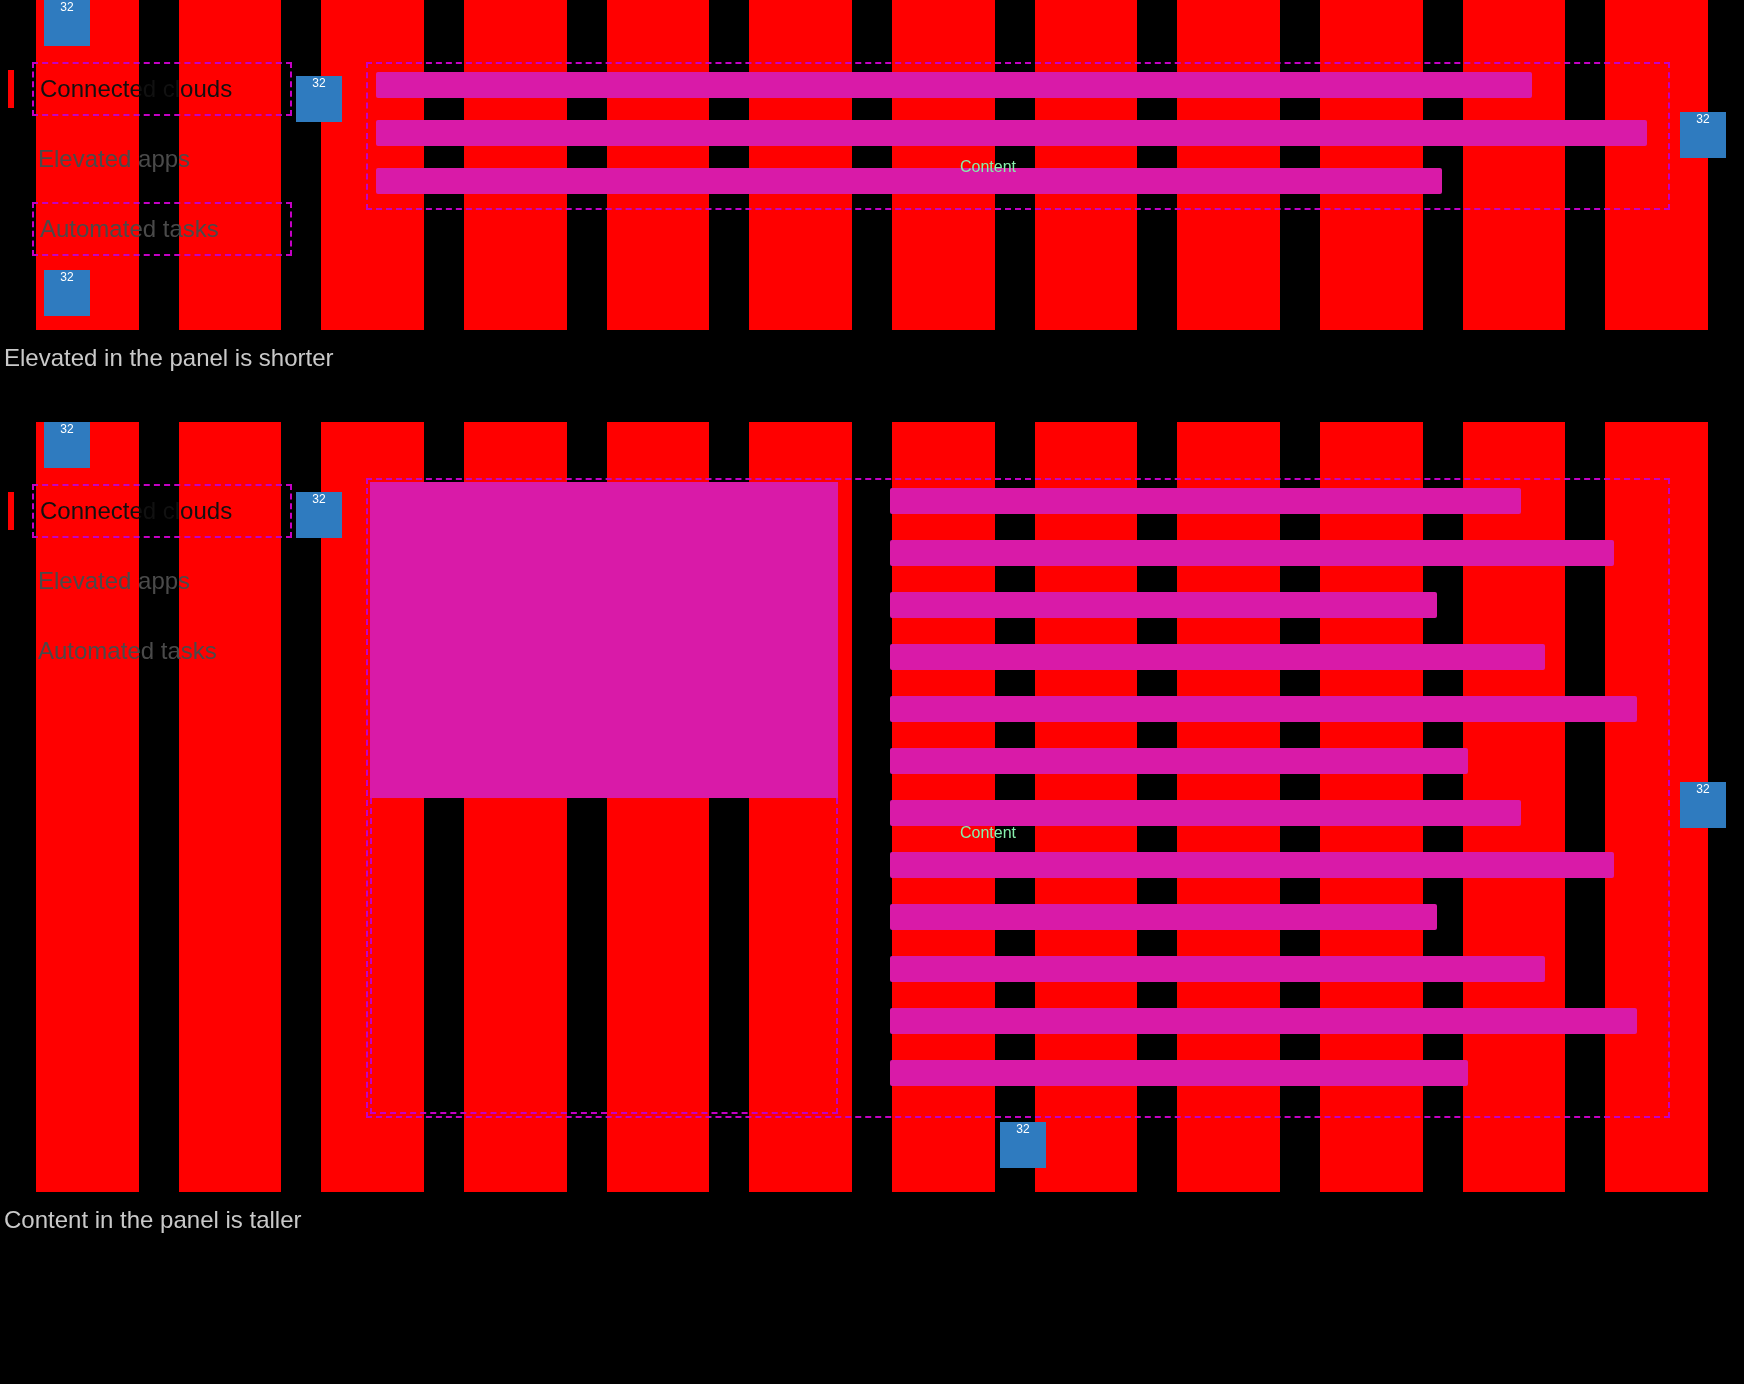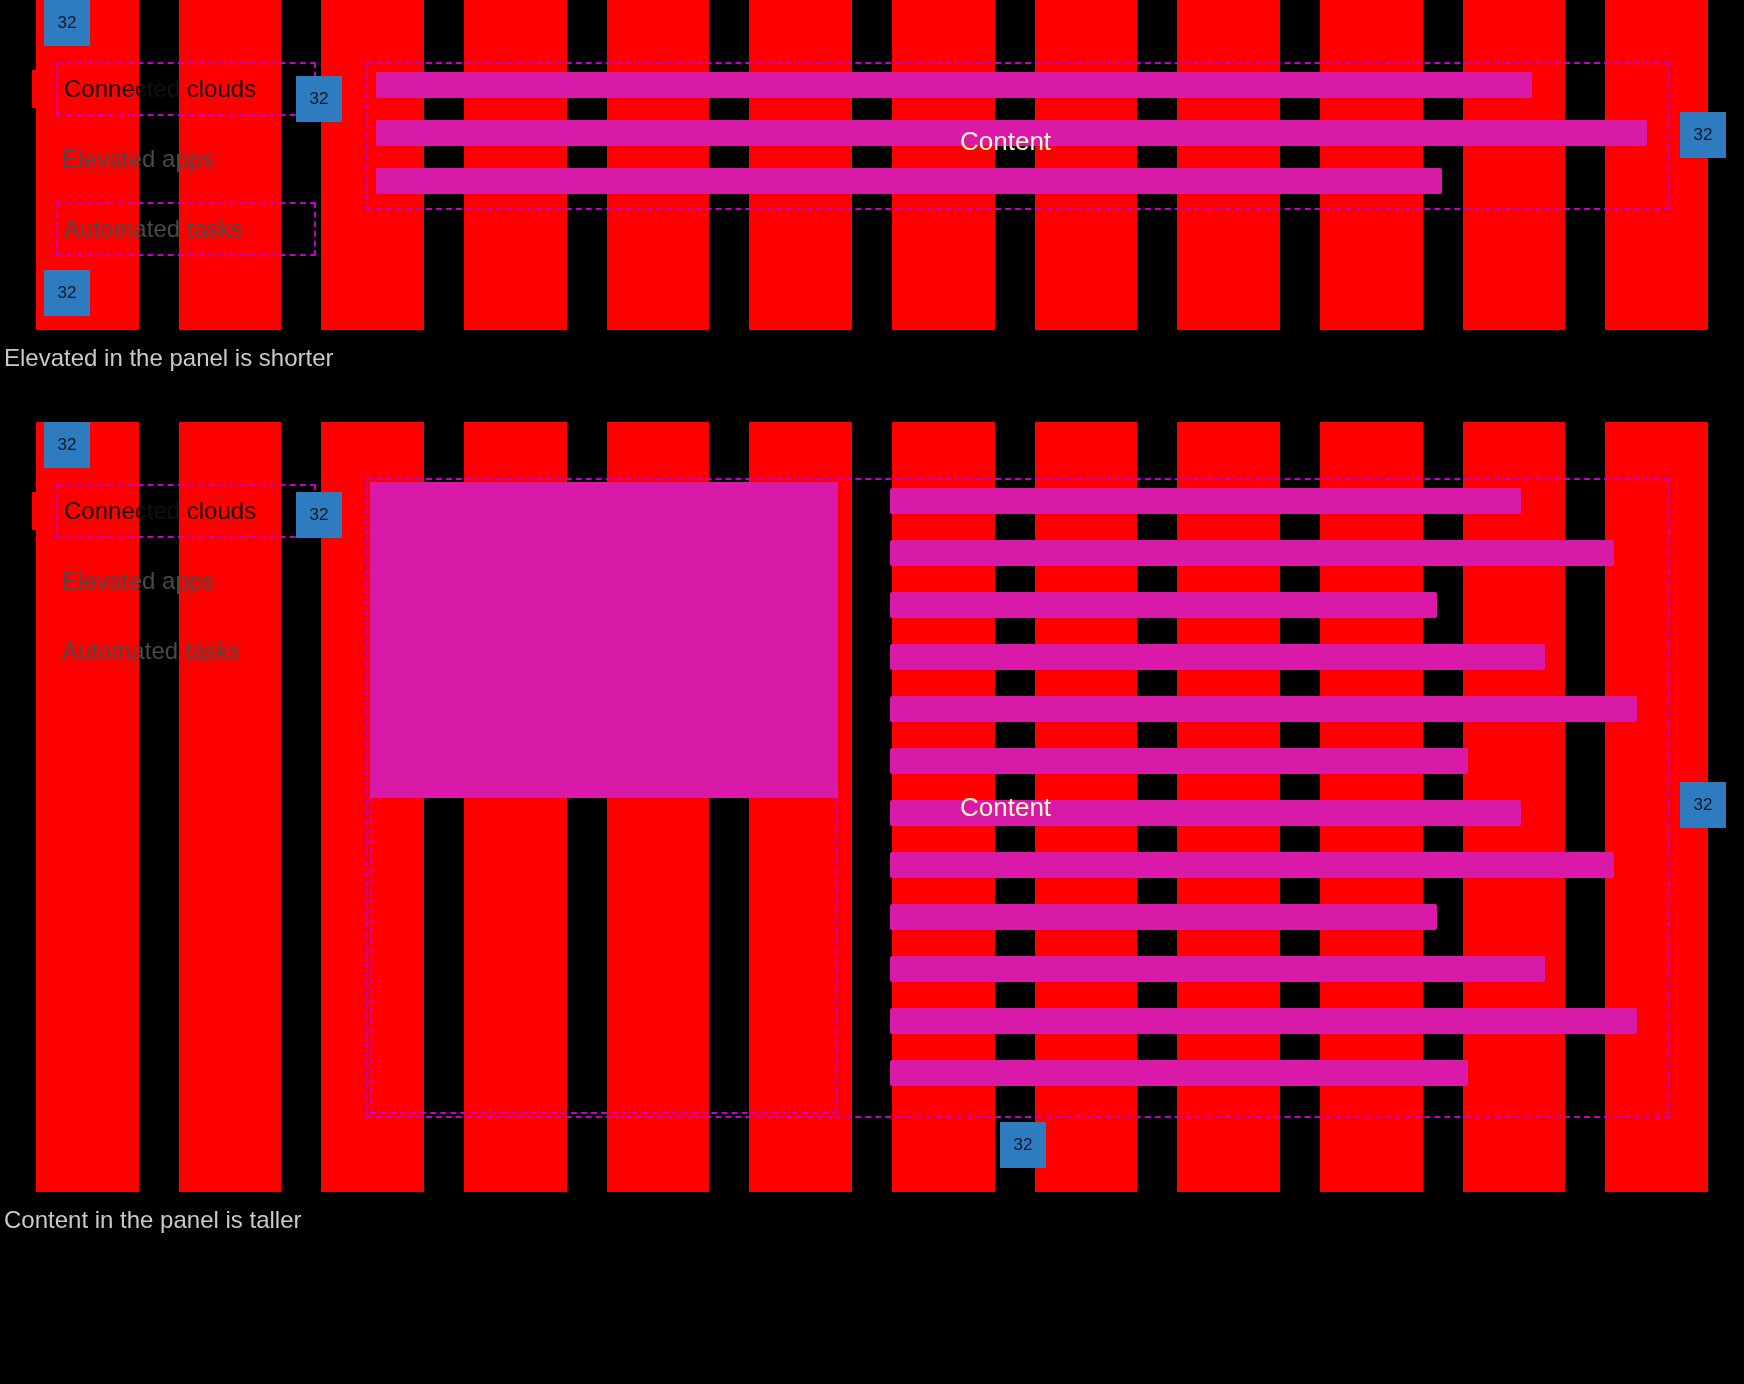--- a/index.html
+++ b/index.html
@@ -40,21 +40,20 @@
     padding: 14px 4px 50px 4px;
   }
   .caption2 { padding-bottom: 20px; }
 
   
   .nav {
     position: absolute;
     left: 32px;
     top: 62px;
     width: 260px;
-    margin-left: 24px;
   }
   .nav-item {
     font-size: 24px;
     height: 54px;
     display: flex;
     align-items: center;
     padding-left: 6px;
     position: relative;
   }
   .nav-item.active {
@@ -74,40 +73,41 @@
   }
 
   
   .dashed {
     border: 2px dashed #c400c4;
   }
 
   
   .panel-label {
     position: absolute;
-    color: #fef9c3;
-    font-size: 26px;
+    color: #86efac;
+    font-size: 16px;
     pointer-events: none;
+    margin-top: 32px;
   }
 
   
   .bar {
     background: #d91aa8;
     height: 26px;
     border-radius: 2px;
   }
 
   
   .sp {
     position: absolute;
     background: #2f7bbf;
-    color: #0f172a;
-    font-size: 17px;
-    display: flex;
-    align-items: center;
+    color: #ffffff;
+    font-size: 12px;
+    display: flex;
+    align-items: flex-start;
     justify-content: center;
   }
   .sp-h { width: 46px; height: 46px; }
 
   
   .ex1 .panel {
     position: absolute;
     left: 366px;
     top: 62px;
     width: 1304px;

